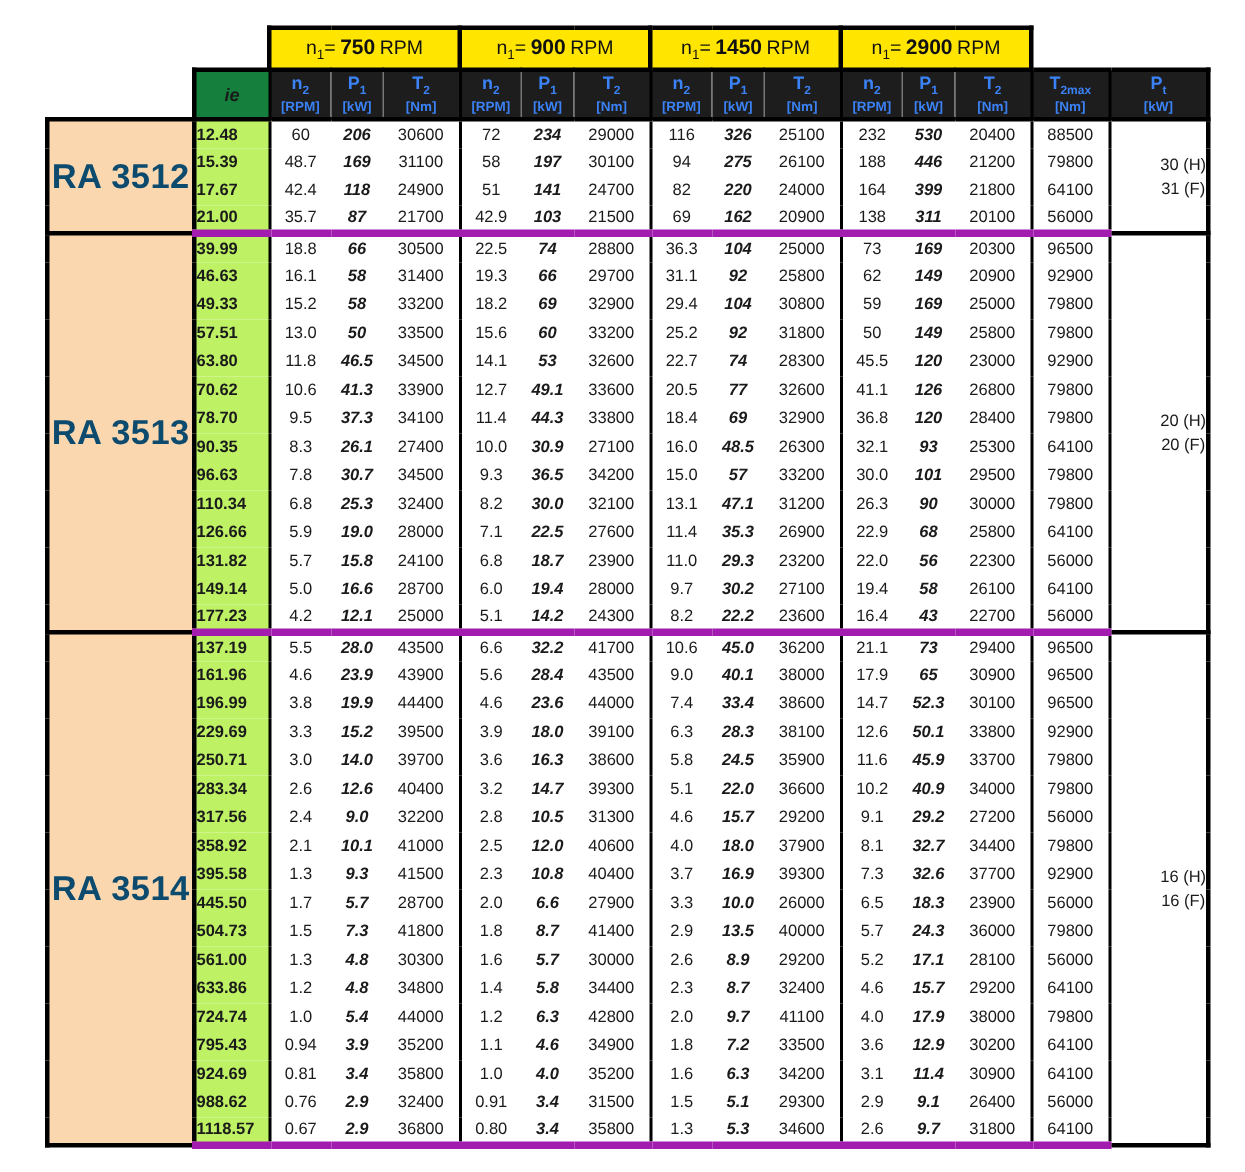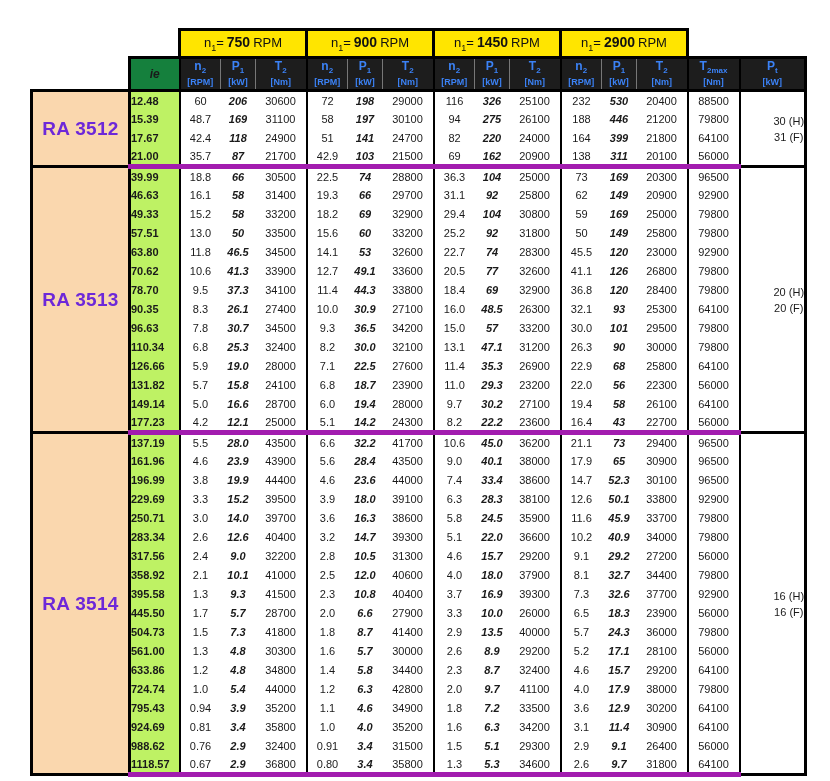--- a/index.html
+++ b/index.html
@@ -6,21 +6,21 @@
   html, body {
     width: 830px; height: 781px;
     background: #ffffff;
     font-family: "Liberation Sans", sans-serif;
     color: #1a1a1a;
     overflow: hidden;
   }
   table.spec {
     border-collapse: collapse;
     table-layout: fixed;
-    margin: 28px 0 0 30px;
+    margin: 17px 0 0 30px;
   }
   td, th { padding: 0; }
   .spacer { border: none; background: transparent; }
 
   
   th.yellow {
     background: #FFE500;
     border: 3px solid #000;
     height: 28px;
     font-size: 13px; font-weight: 400; color: #111;
@@ -57,21 +57,21 @@
     height: 19px;
     font-size: 11px;
     text-align: center; vertical-align: middle;
     background: #fff;
     white-space: nowrap;
   }
   td.model {
     background: #FAD7AE;
     border: 3px solid #000;
   }
-  .mtext { font-size: 19px; font-weight: 700; color: #6d28d9; text-align: center; letter-spacing: .3px; }
+  .mtext { font-size: 23px; font-weight: 700; color: #0c4a6e; text-align: center; letter-spacing: .3px; }
   td.ie {
     background: #bef264;
     border-left: 2px solid #000;
     border-right: 2px solid #000;
     font-weight: 700;
     text-align: left; padding-right: 5px;
   }
   td.bl2 { border-left: 2px solid #000; }
   td.p1 { font-weight: 700; font-style: italic; }
   td.t2max { border-left: 2px solid #000; }
@@ -180,21 +180,21 @@
     <tbody>
         <tr>
           <td class="model" rowspan="4">
             <div class="mtext">RA 3512</div>
           </td>
           <td class="ie">12.48</td>
           <td class="n2 bl2">60</td>
           <td class="p1">206</td>
           <td class="t2">30600</td>
           <td class="n2 bl2">72</td>
-          <td class="p1">198</td>
+          <td class="p1">234</td>
           <td class="t2">29000</td>
           <td class="n2 bl2">116</td>
           <td class="p1">326</td>
           <td class="t2">25100</td>
           <td class="n2 bl2">232</td>
           <td class="p1">530</td>
           <td class="t2">20400</td>
           <td class="t2max">88500</td>
           <td class="pt" rowspan="4">
             <div class="ptline">30 (H)</div>

